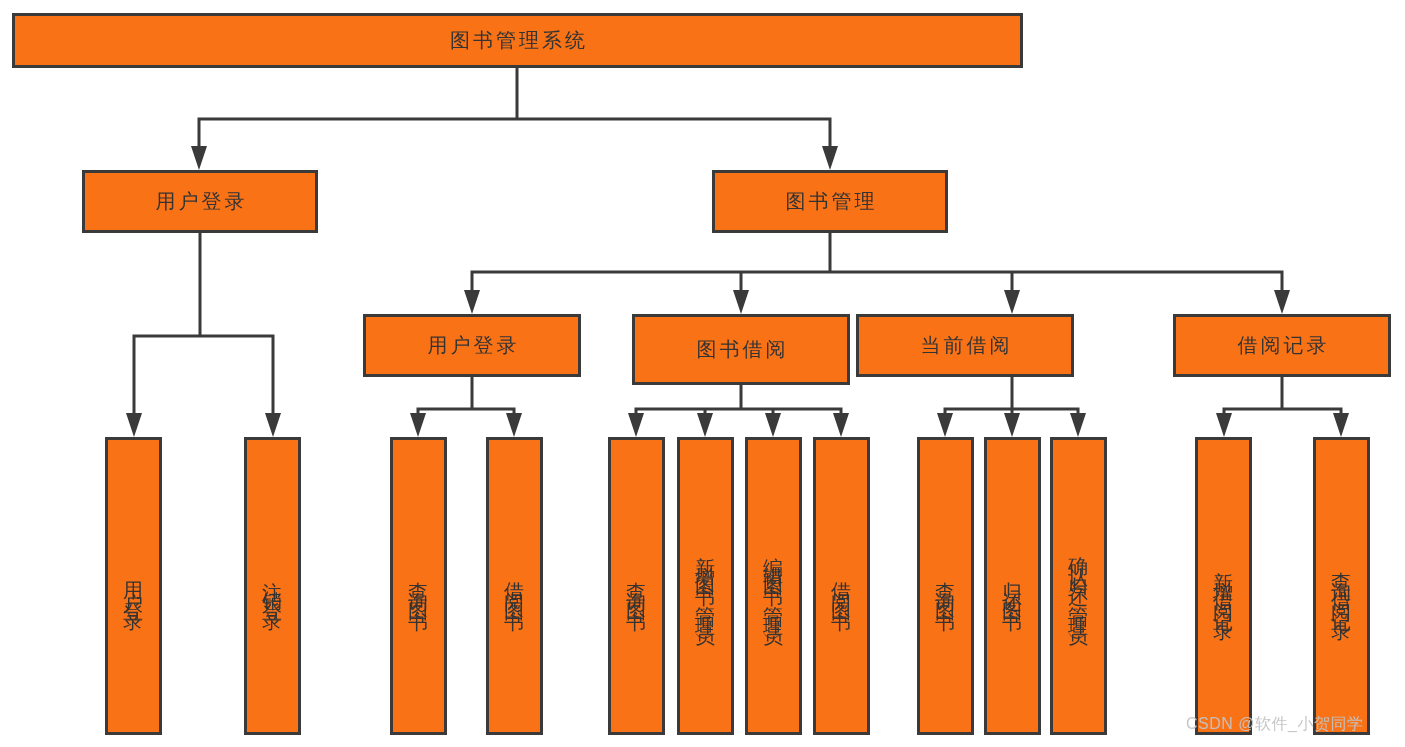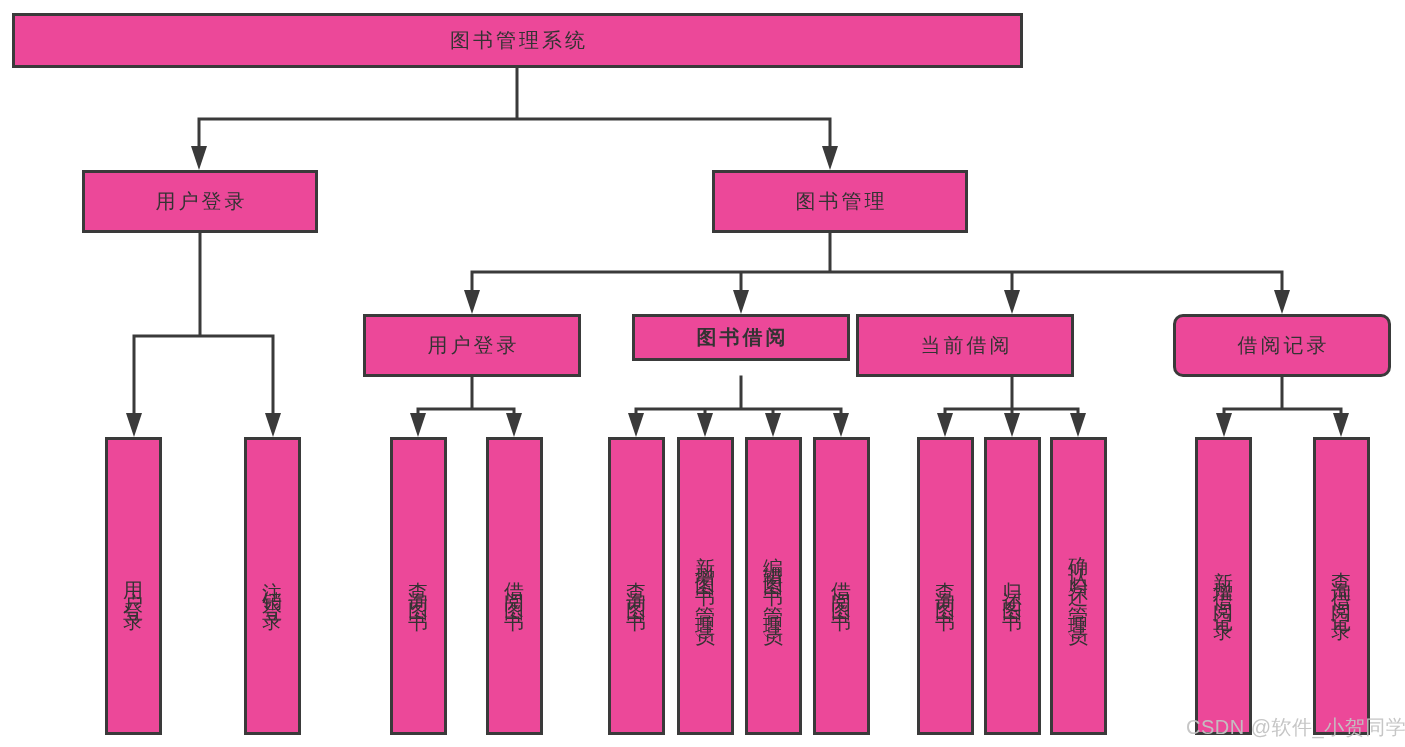--- a/index.html
+++ b/index.html
@@ -13,21 +13,21 @@
     color: #333333;
   }
   .connectors {
     position: absolute;
     left: 0; top: 0;
     z-index: 1;
   }
   .box {
     position: absolute;
     box-sizing: border-box;
-    background: #ec4899;
+    background: #f97316;
     border: 3px solid #3a3a3a;
     display: flex;
     align-items: center;
     justify-content: center;
     z-index: 2;
   }
   .hlabel {
     font-size: 20px;
     letter-spacing: 3px;
     text-indent: 3px;
@@ -39,21 +39,21 @@
     text-orientation: mixed;
     font-size: 20px;
     letter-spacing: 10px;
     color: #333333;
     line-height: 1;
   }
   .watermark {
     position: absolute;
     left: 1186px;
     top: 714px;
-    font-size: 20px;
+    font-size: 16px;
     color: #c3c3c3;
     letter-spacing: 0.5px;
     white-space: nowrap;
     z-index: 3;
     opacity: 0.95;
   }
 </style>
 </head>
 <body>
 
@@ -79,34 +79,34 @@
              M1333 413 L1349 413 L1341 437 Z" fill="#3a3a3a" stroke="none"></path>
   </svg>
 
   <div class="box" style="left:12px; top:13px; width:1011px; height:55px;">
     <span class="hlabel">图书管理系统</span>
   </div>
 
   <div class="box" style="left:82px; top:170px; width:236px; height:63px;">
     <span class="hlabel">用户登录</span>
   </div>
-  <div class="box" style="left:712px; top:170px; width:256px; height:63px;">
+  <div class="box" style="left:712px; top:170px; width:236px; height:63px;">
     <span class="hlabel">图书管理</span>
   </div>
 
   <div class="box" style="left:363px; top:314px; width:218px; height:63px;">
     <span class="hlabel">用户登录</span>
   </div>
-  <div class="box" style="left:632px; top:314px; width:218px; height:47px;font-weight:bold;">
+  <div class="box" style="left:632px; top:314px; width:218px; height:71px;">
     <span class="hlabel">图书借阅</span>
   </div>
   <div class="box" style="left:856px; top:314px; width:218px; height:63px;">
     <span class="hlabel">当前借阅</span>
   </div>
-  <div class="box" style="left:1173px; top:314px; width:218px; height:63px;border-radius:10px;">
+  <div class="box" style="left:1173px; top:314px; width:218px; height:63px;">
     <span class="hlabel">借阅记录</span>
   </div>
 
   <div class="box" style="left:105px; top:437px; width:57px; height:298px;">
     <span class="vlabel">用户登录</span>
   </div>
   <div class="box" style="left:244px; top:437px; width:57px; height:298px;">
     <span class="vlabel">注销登录</span>
   </div>
 

